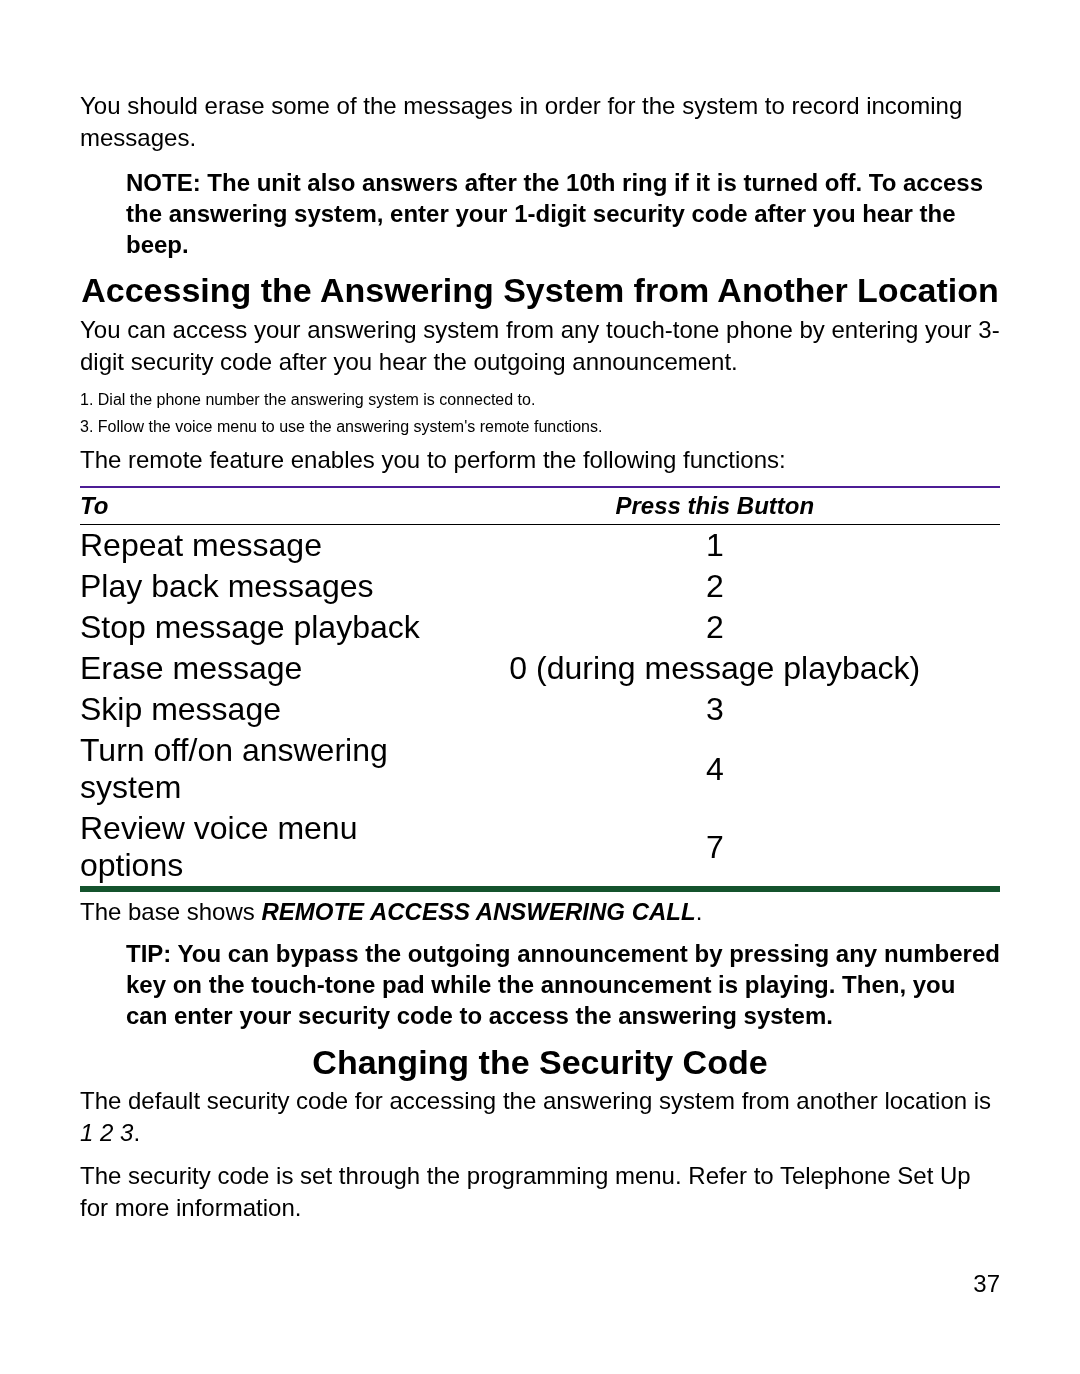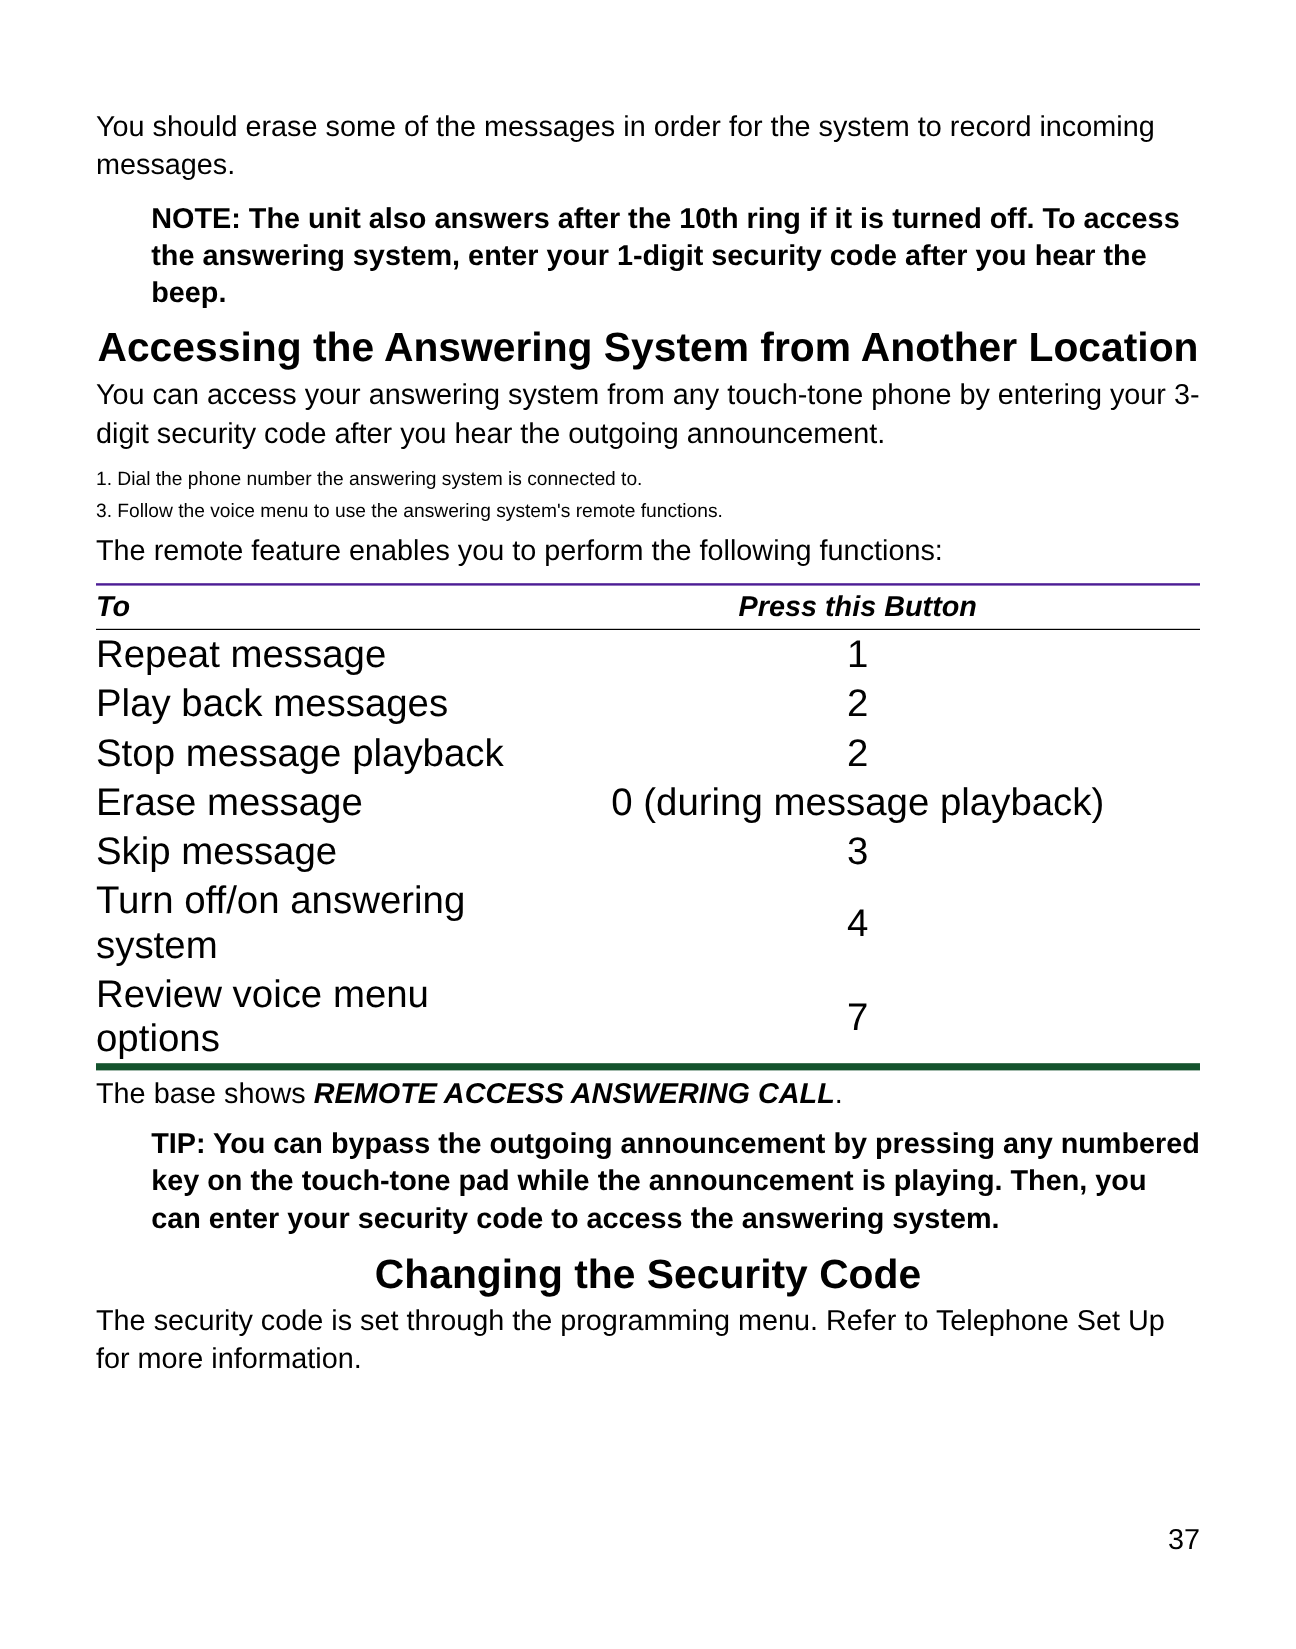--- a/index.html
+++ b/index.html
@@ -156,18 +156,21 @@
   </div>
 
   <p class="after-table">
     <span>The base shows </span><span class="bi">REMOTE ACCESS ANSWERING CALL</span><span>.</span>
   </p>
 
   <p class="tip-block">TIP: You can bypass the outgoing announcement by pressing any numbered key on the touch-tone pad while the announcement is playing. Then, you can enter your security code to access the answering system.</p>
 
   <h2 class="h2">Changing the Security Code</h2>
 
+  <p class="body-text">
+    <span>The default security code for accessing the answering system from another location is  </span><span class="italic-num">1 2 3</span><span>.</span>
+  </p>
 
   <p class="body-text">The security code is set through the programming menu. Refer to Telephone Set Up for more information.</p>
 
 </div>
 
 <div class="page-num">37</div>
 
 </body></html>

